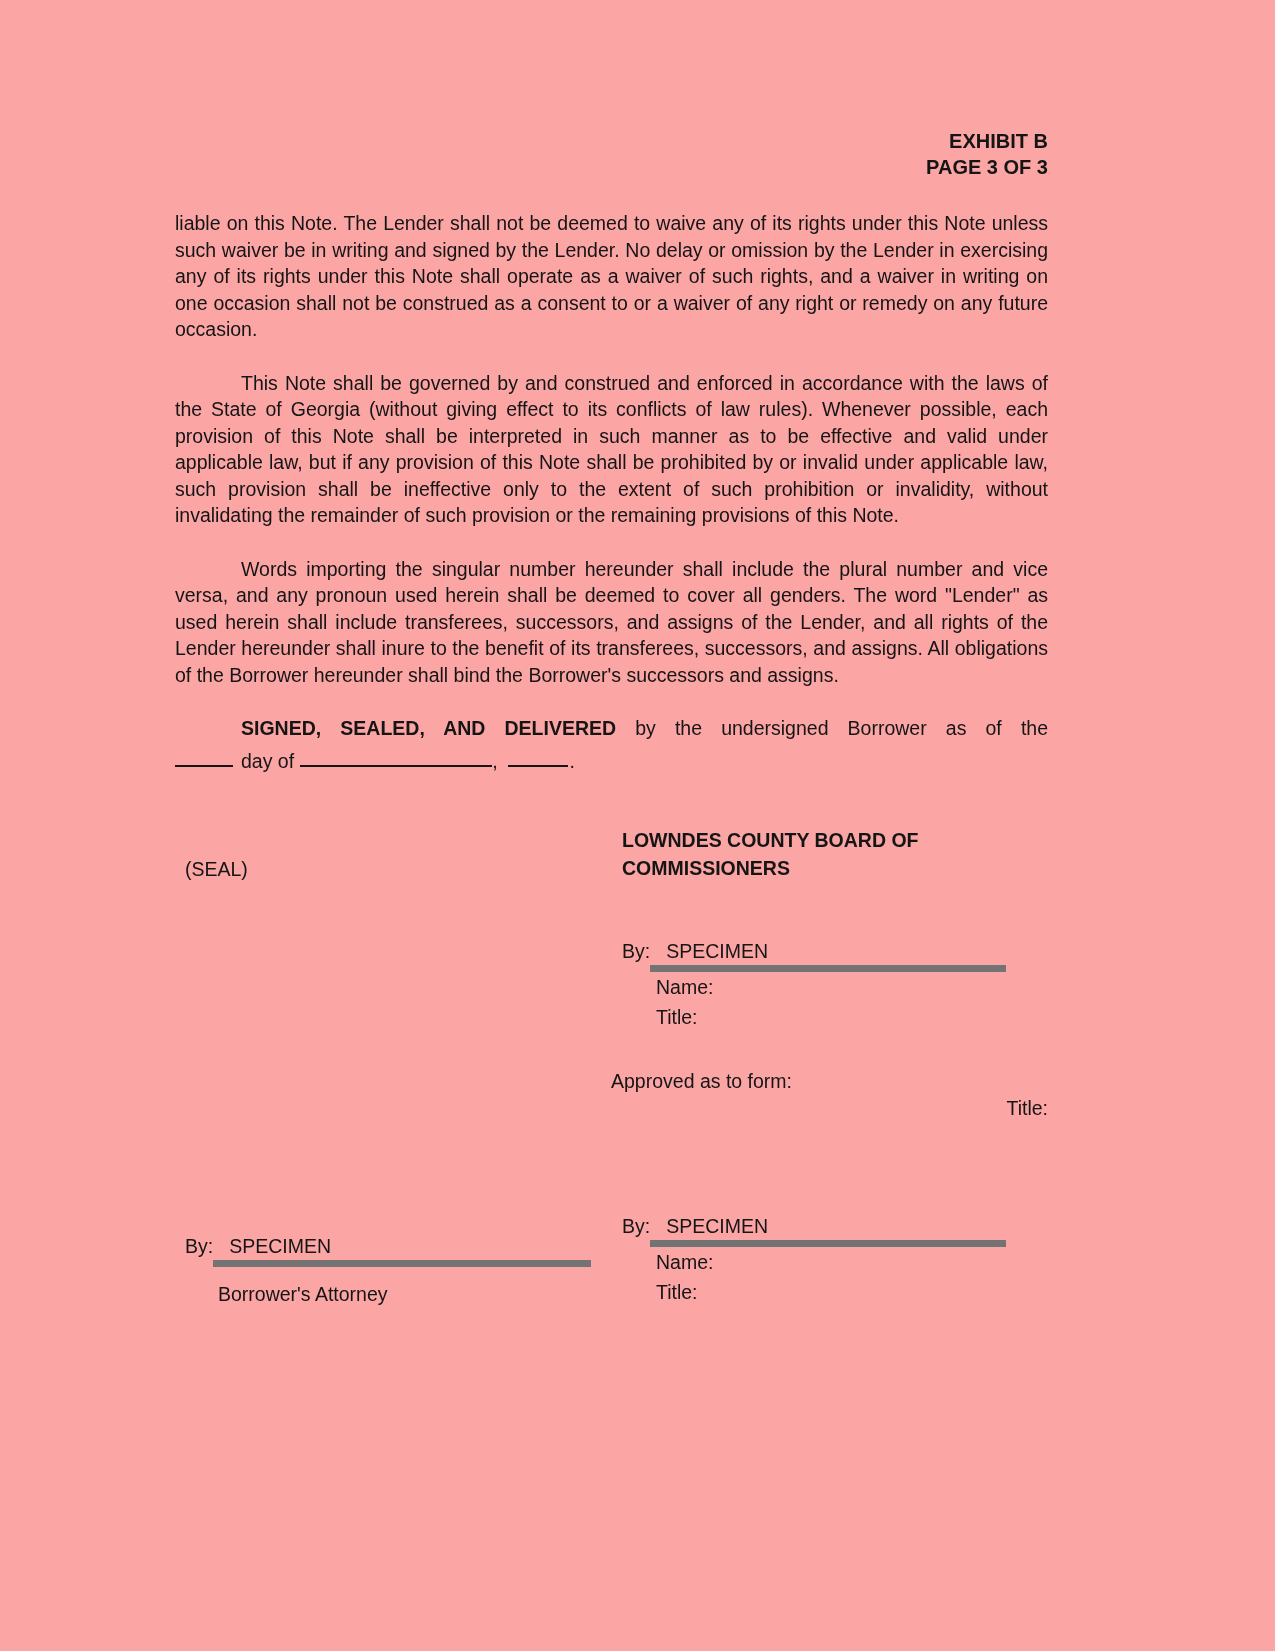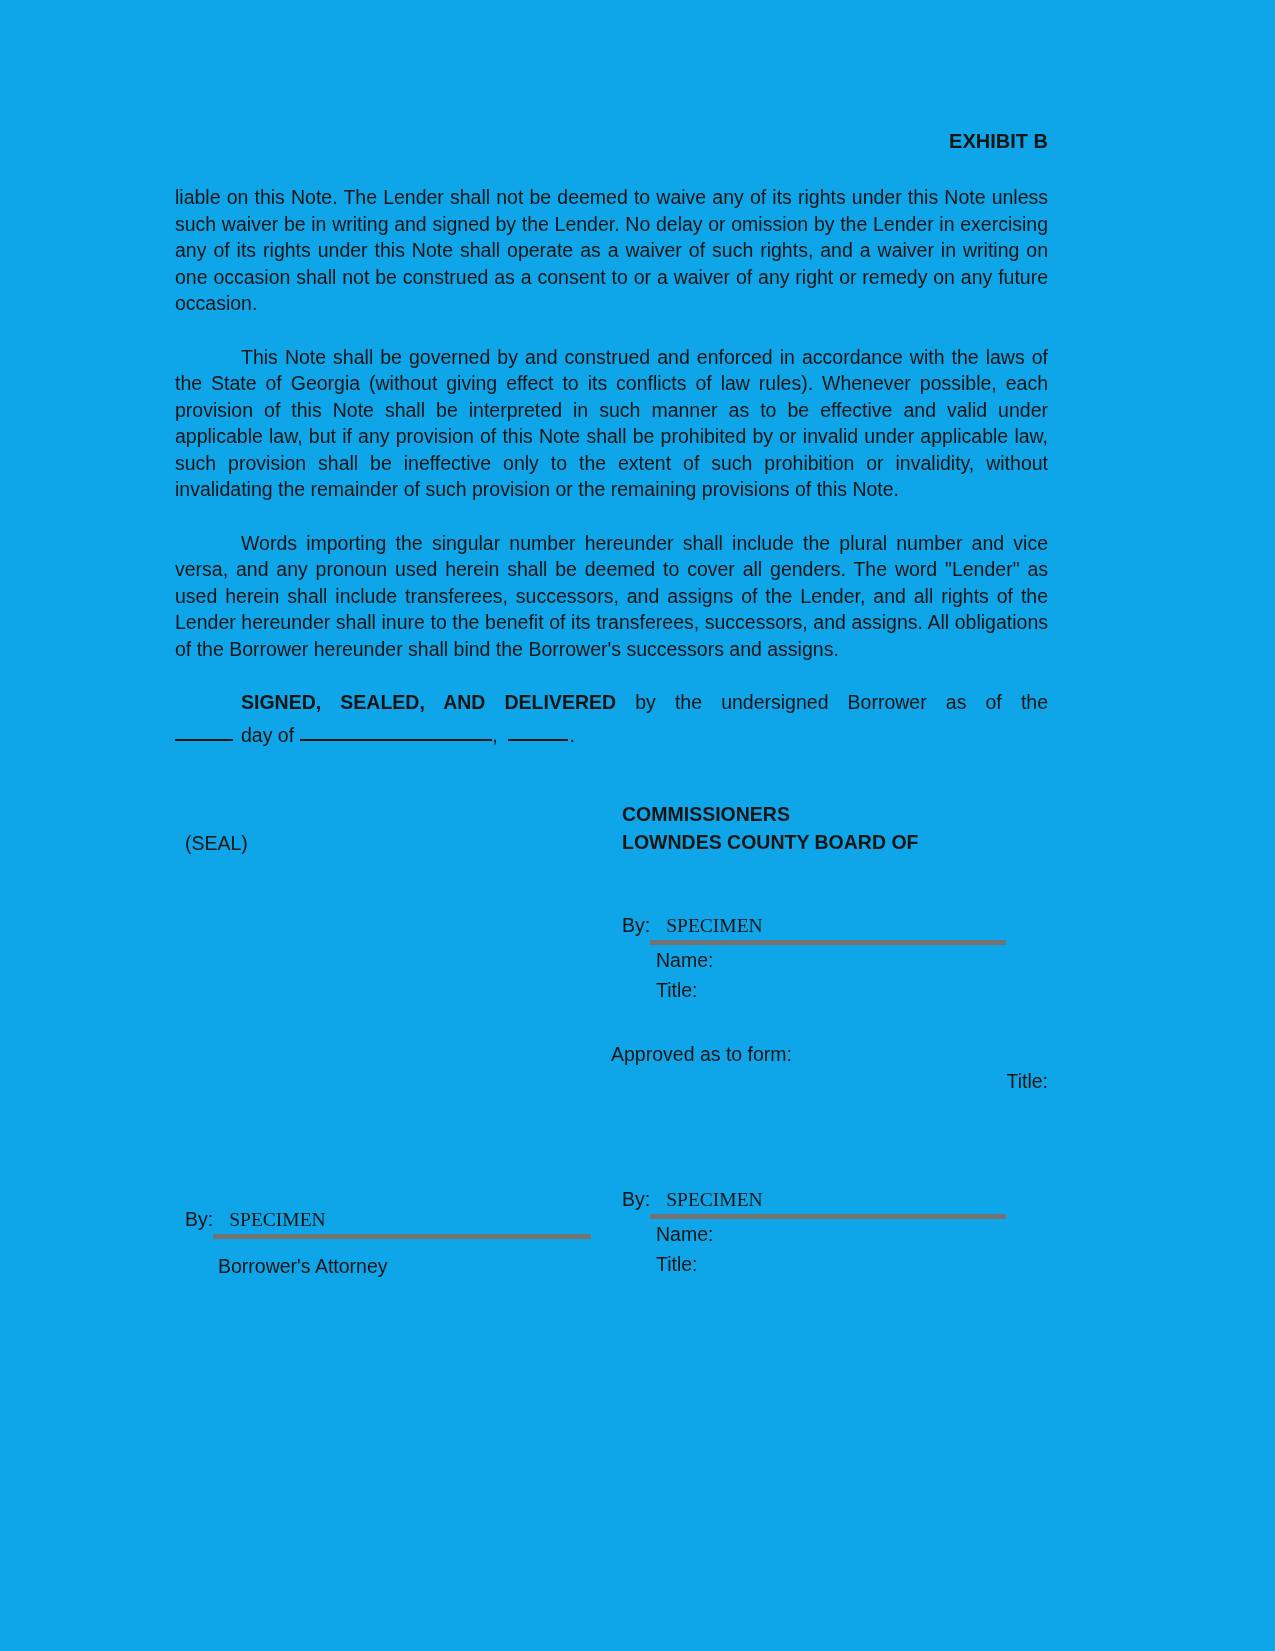--- a/index.html
+++ b/index.html
@@ -4,21 +4,21 @@
 <style>
   html, body {
     margin: 0;
     padding: 0;
     background: #ffffff;
   }
   .page {
     position: relative;
     width: 1275px;
     height: 1651px;
-    background: #0ea5e9;
+    background: #fca5a5;
     color: #151515;
     font-family: "Liberation Sans", sans-serif;
     font-size: 19.5px;
     line-height: 1.36;
     box-sizing: border-box;
     padding: 128px 227px 0 175px;
     overflow: hidden;
   }
   .doc-header {
     text-align: right;
@@ -59,64 +59,64 @@
 
   .board-name {
     font-weight: bold;
     line-height: 1.45;
   }
   .by-line {
     white-space: nowrap;
   }
   .sign-underline {
     display: inline-block;
-    border-bottom: 5px solid #737373;
+    border-bottom: 7px solid #737373;
     padding-left: 16px;
     vertical-align: baseline;
-    font-family: Liberation Serif, serif;
   }
   .sign-underline.wide { width: 340px; }
   .sign-underline.left-wide { width: 362px; }
   .sub-labels {
     padding-left: 34px;
     line-height: 1.55;
   }
   .row-board   { margin-top: 52px; }
   .row-by1     { margin-top: 56px; }
   .row-approve { margin-top: 36px; flex-direction: column; }
   .row-by2     { margin-top: 92px; }
   .attorney    { padding-left: 33px; margin-top: 14px; }
 </style>
 </head>
 <body>
 
 <div class="page">
 
   <div class="doc-header">
     <div>EXHIBIT B</div>
+    <div>PAGE 3 OF 3</div>
   </div>
 
   <p class="para">liable on this Note.  The Lender shall not be deemed to waive any of its rights under this Note unless such waiver be in writing and signed by the Lender.  No delay or omission by the Lender in exercising any of its rights under this Note shall operate as a waiver of such rights, and a waiver in writing on one occasion shall not be construed as a consent to or a waiver of any right or remedy on any future occasion.</p>
 
   <p class="para indent">This Note shall be governed by and construed and enforced in accordance with the laws of the State of Georgia (without giving effect to its conflicts of law rules). Whenever possible, each provision of this Note shall be interpreted in such manner as to be effective and valid under applicable law, but if any provision of this Note shall be prohibited by or invalid under applicable law, such provision shall be ineffective only to the extent of such prohibition or invalidity, without invalidating the remainder of such provision or the remaining provisions of this Note.</p>
 
   <p class="para indent">Words importing the singular number hereunder shall include the plural number and vice versa, and any pronoun used herein shall be deemed to cover all genders.  The word "Lender" as used herein shall include transferees, successors, and assigns of the Lender, and all rights of the Lender hereunder shall inure to the benefit of its transferees, successors, and assigns.  All obligations of the Borrower hereunder shall bind the Borrower's successors and assigns.</p>
 
   <div class="signed-para">
     <div class="signed-line1"><strong>SIGNED, SEALED, AND DELIVERED</strong><span> by the undersigned Borrower as of the</span></div>
     <div class="signed-line2"><span class="blank w1"></span><span>day of</span><span class="blank w2"></span><span>,</span><span class="blank w3"></span><span>.</span></div>
   </div>
 
   <div class="sig-section">
 
     <div class="sig-row row-board">
       <div class="col-l">(SEAL)</div>
       <div class="col-r board-name">
+        <div>LOWNDES COUNTY BOARD OF</div>
         <div>COMMISSIONERS</div>
-        <div>LOWNDES COUNTY BOARD OF</div>
       </div>
     </div>
 
     <div class="sig-row row-by1">
       <div class="col-l"></div>
       <div class="col-r">
         <div class="by-line"><span>By:</span><span class="sign-underline wide"><span>SPECIMEN</span></span></div>
         <div class="sub-labels">
           <div>Name:</div>
           <div>Title:</div>

